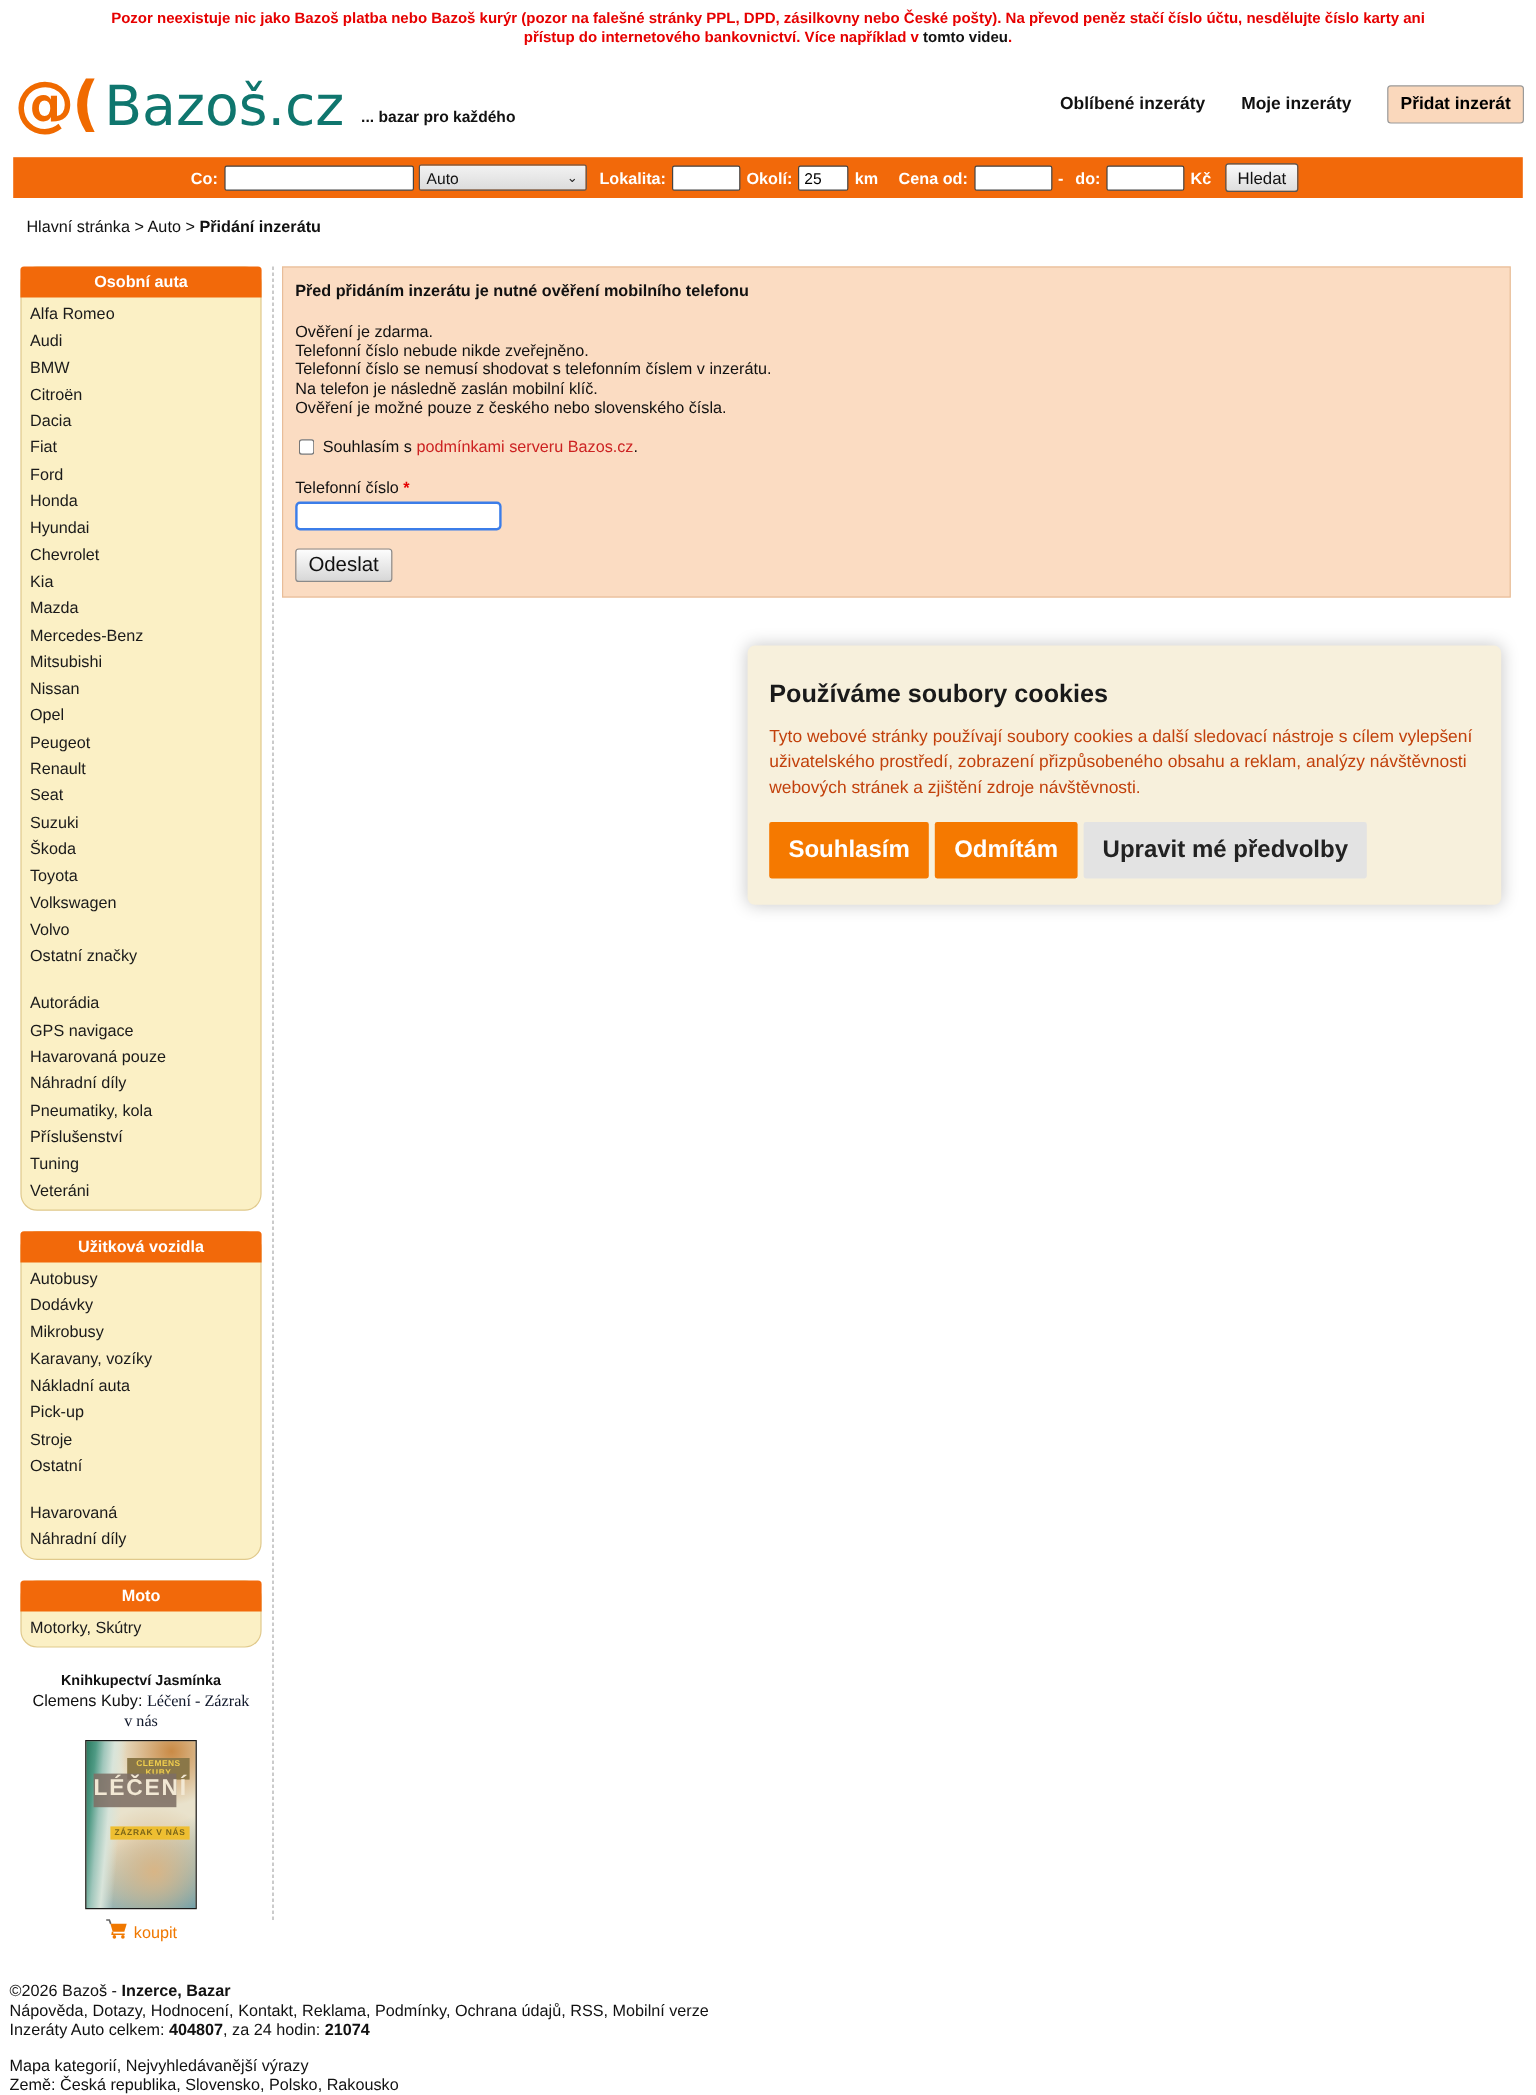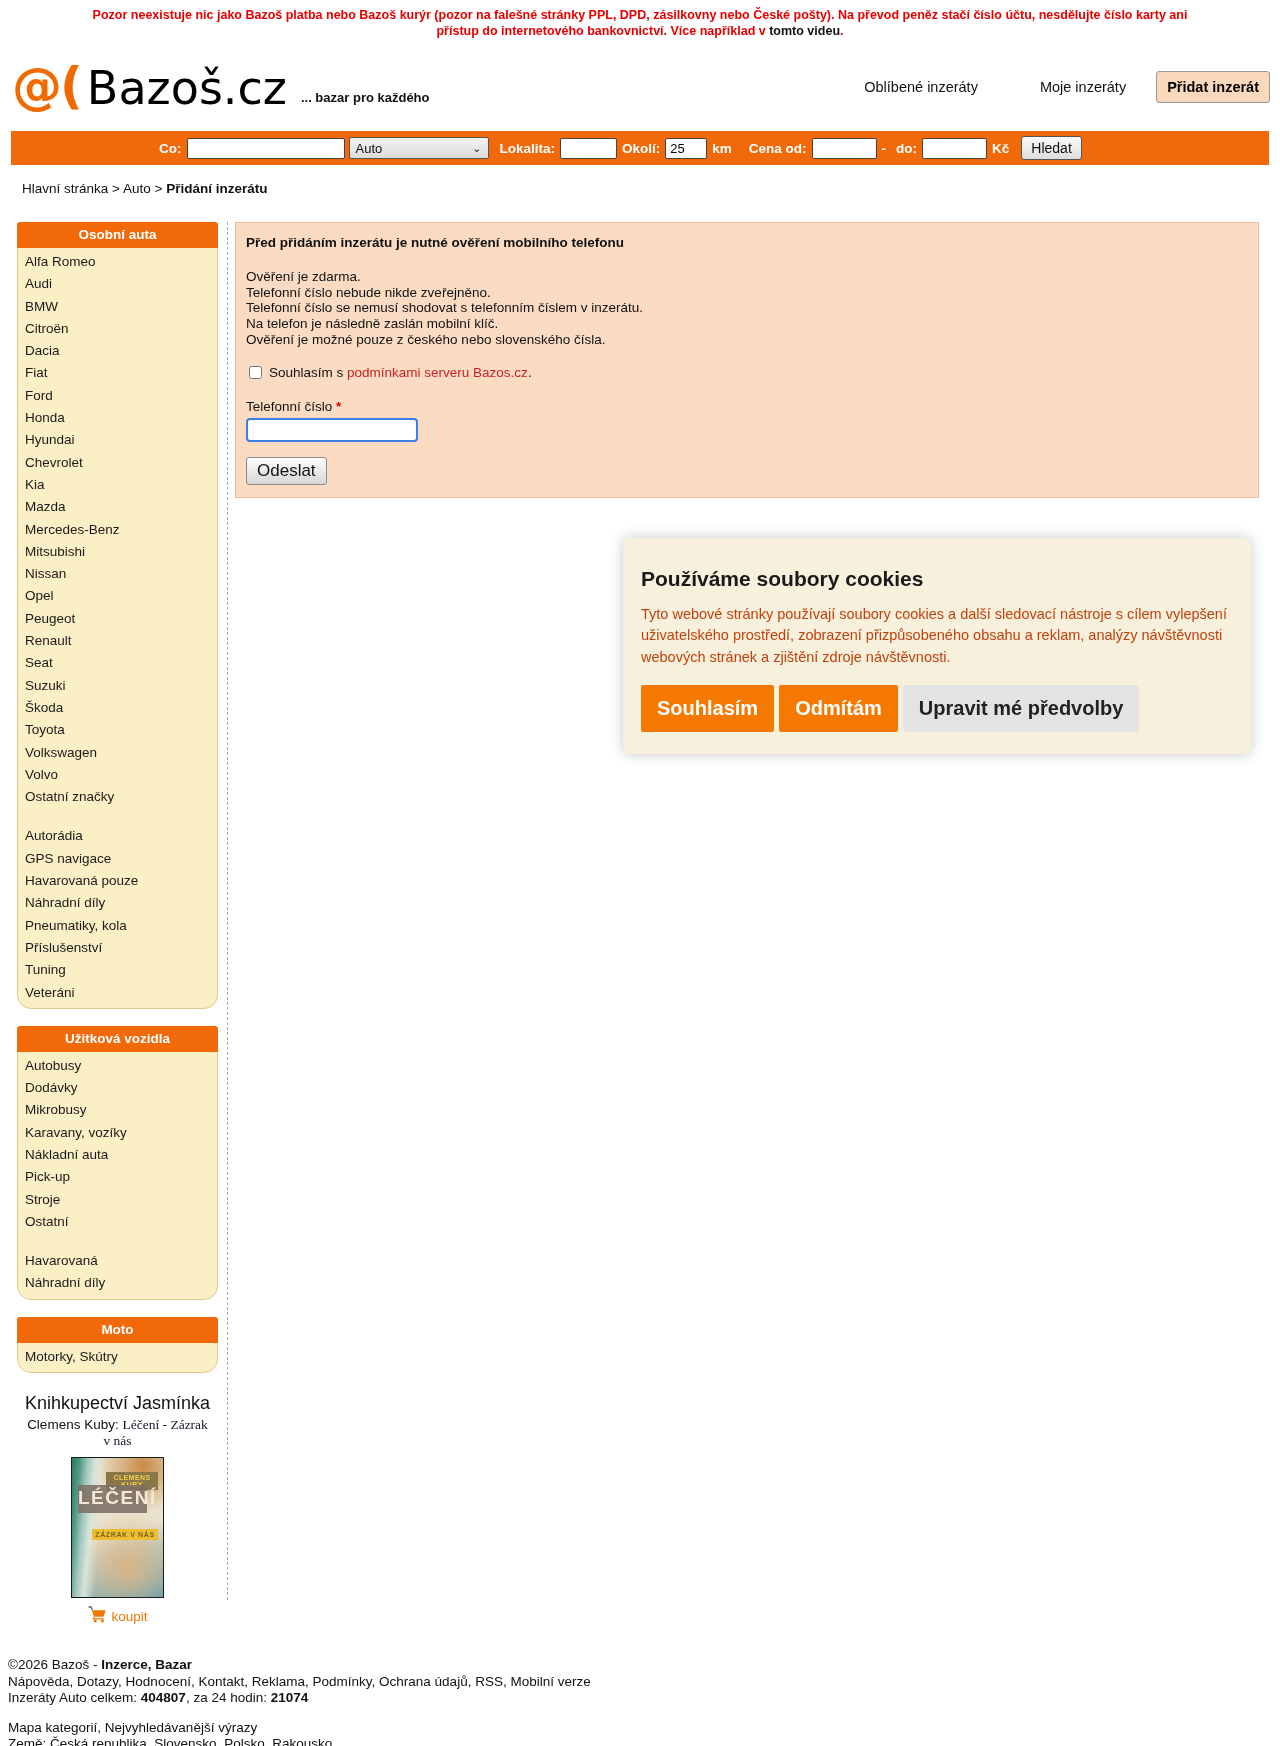--- a/index.html
+++ b/index.html
@@ -9,25 +9,25 @@
   
   .warning { padding-top:7px; width:1120px; margin:0 auto; text-align:center;
     color:#e60000; font-weight:bold; font-size:12.5px; line-height:1.28; }
   .warning a { color:#111; cursor:pointer; }
 
   
   .header { display:flex; align-items:flex-end; margin:14px 10px 0 12px; height:58px; }
   .logo { display:flex; align-items:flex-end; cursor:pointer; }
   .logo-at { font-family:"DejaVu Sans", sans-serif; color:#f06a00; font-size:50px;
     line-height:50px; font-weight:bold; letter-spacing:-2px; }
-  .logo-text { font-family:"DejaVu Sans", sans-serif; color:#000000; font-size:46px;
+  .logo-text { font-family:"DejaVu Sans", sans-serif; color:#0f766e; font-size:46px;
     line-height:46px; margin-left:6px; }
   .tagline { font-size:13px; font-weight:bold; margin:0 0 6px 14px; }
   .hnav { margin-left:auto; display:flex; align-items:center; gap:30px; margin-bottom:8px; }
-  .hnav-link { font-weight:normal; font-size:14.5px; cursor:pointer;margin-left:32px; }
+  .hnav-link { font-weight:bold; font-size:14.5px; cursor:pointer; }
   .add-btn { background:#fad8bc; border:1px solid #9a9a9a; border-radius:3px;
     font-weight:bold; font-size:14.5px; padding:7px 10px; cursor:pointer; }
 
   
   .searchbar { background:#f2690a; height:34px; margin:20px 11px 0 11px;
     display:flex; align-items:center; padding-left:143px; }
   .sb-label { color:#fff; font-weight:bold; font-size:13.5px; margin:0 5px; white-space:nowrap; }
   .sb-input { height:21px; border:1px solid #444; border-radius:2px; background:#fff;
     font-size:13px; padding:0 4px; }
   .sb-co { width:158px; } .sb-lok { width:57px; } .sb-okoli { width:42px; }
@@ -55,21 +55,21 @@
     margin-bottom:17px; padding-bottom:4px; }
   .side-box-header { background:#f2690a; color:#fff; font-weight:bold;
     font-size:13.5px; text-align:center; padding:5px 0 6px; margin:-1px -1px 3px -1px;
     border-radius:3px 3px 0 0; }
   .side-item { font-size:13.5px; color:#1a1a1a; padding:3px 4px 3px 7px;
     line-height:16.3px; cursor:pointer; }
   .side-gap { height:17px; }
 
   
   .ad { margin-top:20px; text-align:center; }
-  .ad-title { font-weight:normal; font-size:18px; }
+  .ad-title { font-weight:bold; font-size:12px; }
   .ad-line { font-size:13.5px; margin-top:3px; line-height:16px; width:185px; margin-left:8px;}
   .ad-link { color:#0f172a; cursor:pointer;font-family:Liberation Serif, serif; }
   .book { width:93px; height:141px; margin:8px auto 8px; border:1px solid #1a1a1a;
     position:relative; overflow:hidden; cursor:pointer;
     background:
       linear-gradient(95deg, #2a7a60 0%, #4f9a84 8%, #9fc6bb 15%, #d8e4da 23%, rgba(233,226,204,0) 33%),
       radial-gradient(circle 45px at 78% 6%, #c98a45, rgba(201,138,69,0)),
       radial-gradient(circle 55px at 62% 78%, #d8b586, rgba(216,181,134,0)),
       linear-gradient(160deg, rgba(92,156,176,0) 55%, #5c9cb0 100%),
       #e9e2cc; }

